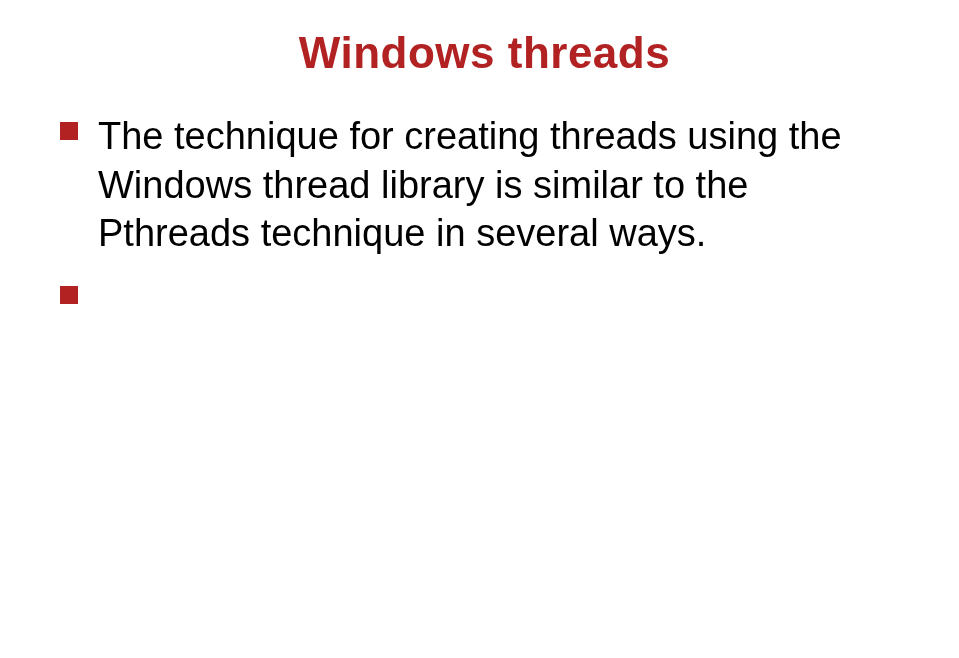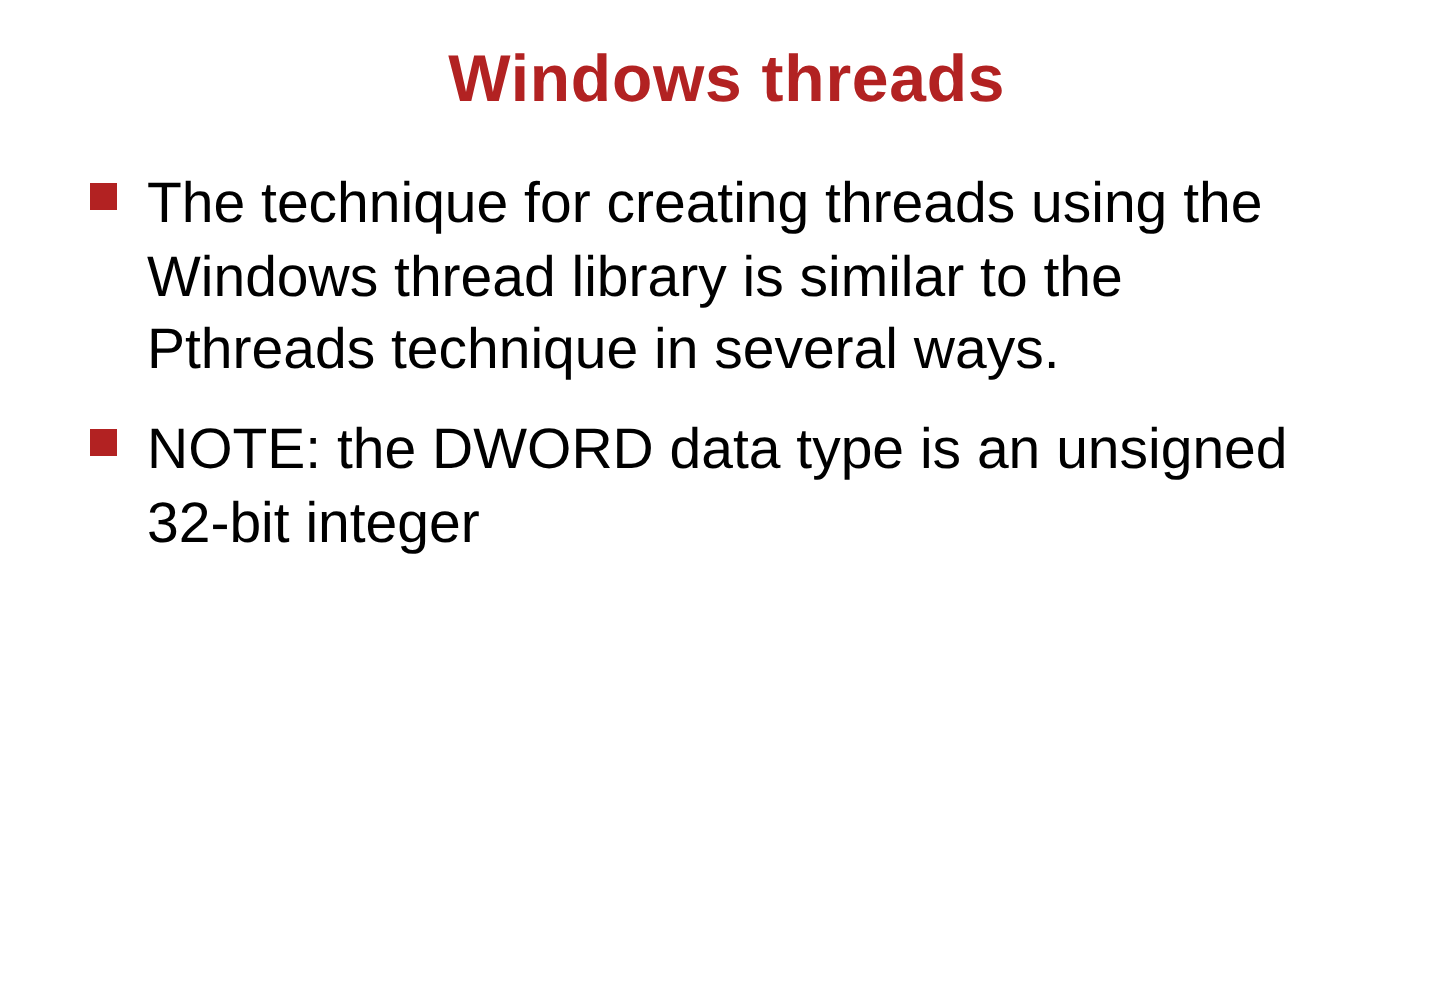--- a/index.html
+++ b/index.html
@@ -61,16 +61,15 @@
       <span class="sq"></span>
     </li>
     <li>
       <span class="sq"></span>
     </li>
     <li>
       <span class="sq"></span>
     </li>
     <li>
       <span class="sq"></span>
-      <span>NOTE: the DWORD data type is an unsigned 32-bit integer</span>
     </li>
   </ul>
 </div>
 
 </body></html>

